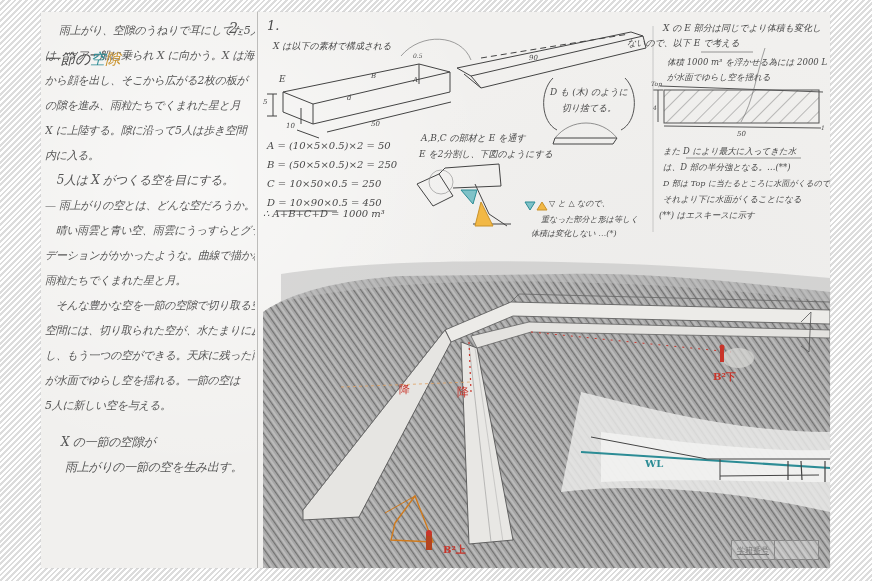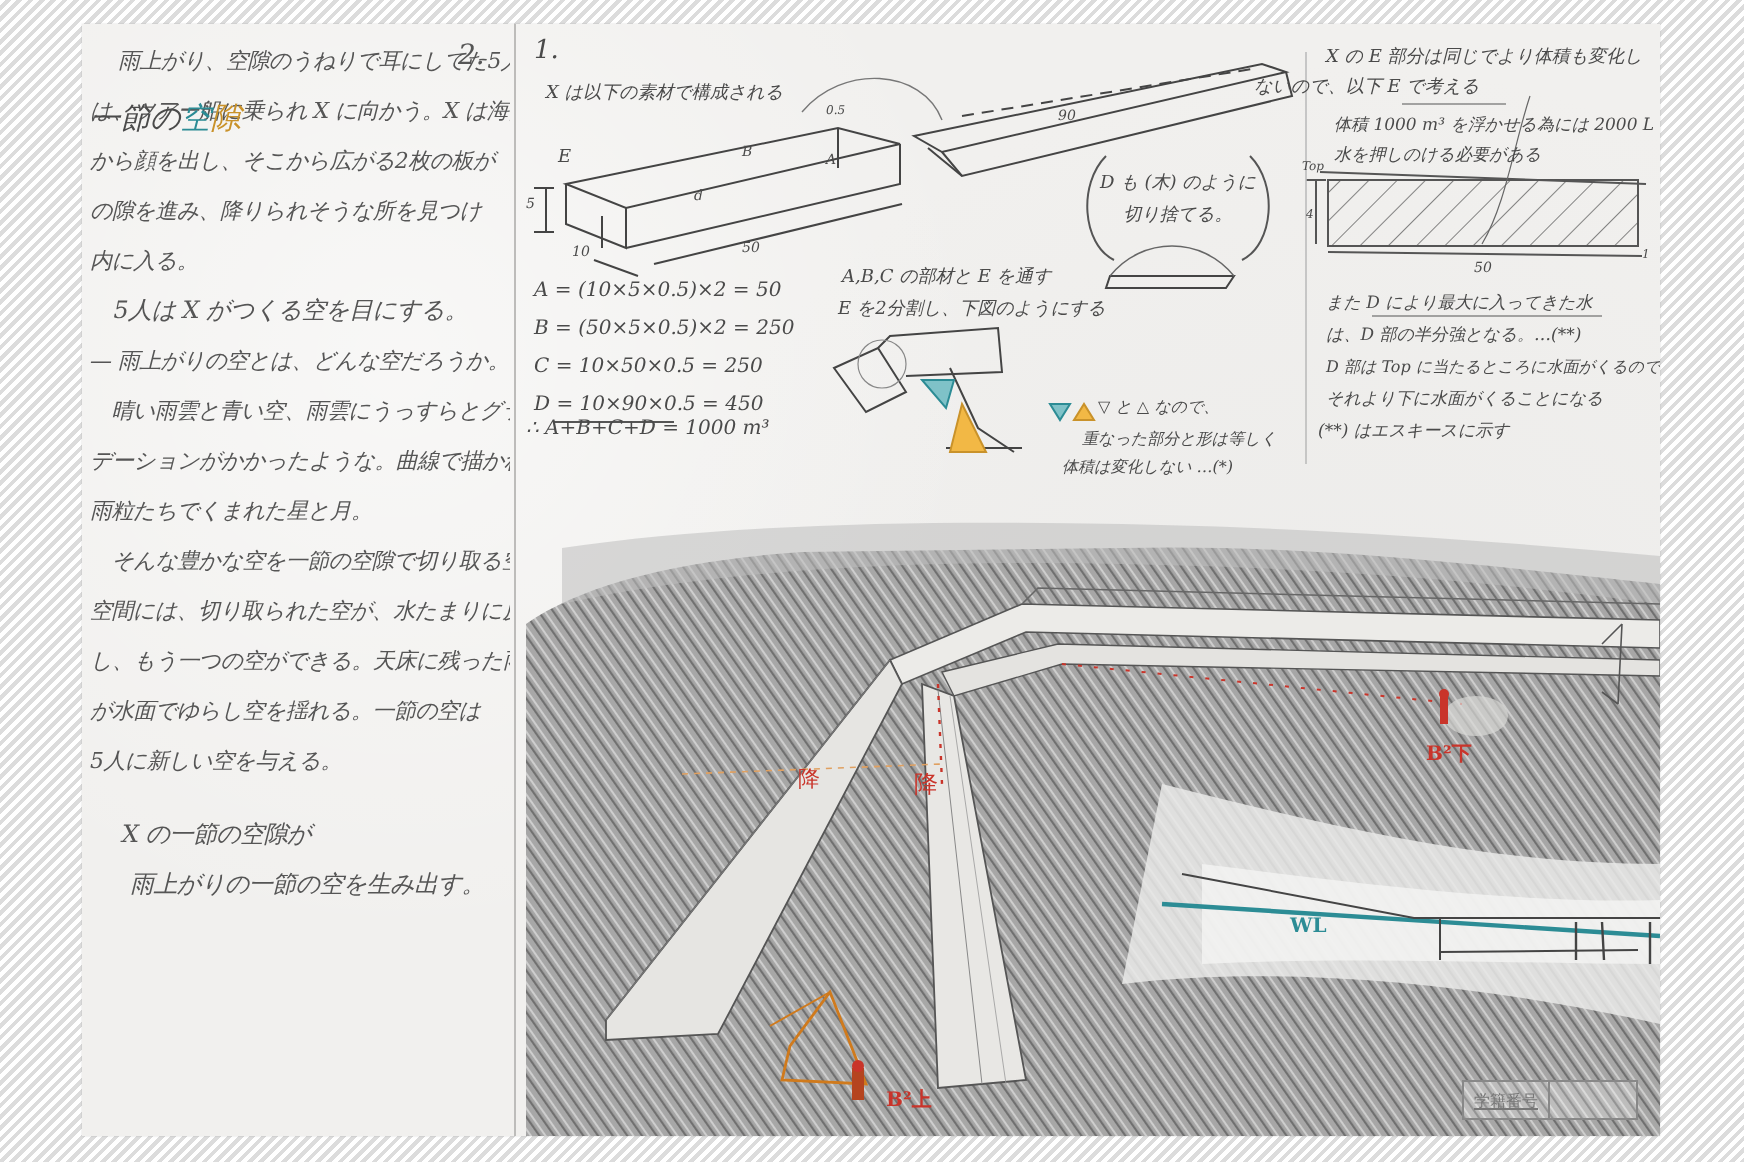--- a/index.html
+++ b/index.html
@@ -50,21 +50,22 @@
 
   <div class="fold-line"></div>
 
   <div class="left-col">
     <div class="title-row hand">
       <span>一節の</span><span class="teal">空</span><span class="gold">隙</span>
     </div>
     <div class="line hand" style="position:static;padding-left:14px;">雨上がり、空隙のうねりで耳にしてた5人</div>
     <div class="line hand" style="position:static;">は、ツアー船に乗られ X に向かう。X は海面</div>
     <div class="line hand" style="position:static;">から顔を出し、そこから広がる2枚の板が</div>
-    <div class="line hand" style="position:static;">の隙を進み、降りられそうな所を見つけ</div>
+    <div class="line hand" style="position:static;">の隙を進み、雨粒たちでくまれた星と月</div>
+    <div class="line hand" style="position:static;">X に上陸する。隙に沿って5人は歩き空間</div>
     <div class="line hand" style="position:static;">内に入る。</div>
     <div class="line hand" style="position:static;font-size:12px;">　5人は X がつくる空を目にする。</div>
     <div class="line hand" style="position:static;">— 雨上がりの空とは、どんな空だろうか。</div>
     <div class="line hand" style="position:static;">　晴い雨雲と青い空、雨雲にうっすらとグラ</div>
     <div class="line hand" style="position:static;">デーションがかかったような。曲線で描かれた虹</div>
     <div class="line hand" style="position:static;">雨粒たちでくまれた星と月。</div>
     <div class="line hand" style="position:static;">　そんな豊かな空を一節の空隙で切り取る空</div>
     <div class="line hand" style="position:static;">空間には、切り取られた空が、水たまりに反射</div>
     <div class="line hand" style="position:static;">し、もう一つの空ができる。天床に残った雨水</div>
     <div class="line hand" style="position:static;">が水面でゆらし空を揺れる。一節の空は</div>
@@ -211,21 +212,21 @@
   <div class="hand" style="left:508px;top:72px;font-size:9px;width:80px;white-space:normal;line-height:16px;text-align:center;">D も (木) のように切り捨てる。</div>
   <div class="hand" style="left:380px;top:120px;font-size:9px;">A,B,C の部材と E を通す</div>
   <div class="hand" style="left:378px;top:136px;font-size:9px;">E を2分割し、下図のようにする</div>
   <div class="hand" style="left:508px;top:186px;font-size:8px;">▽ と △ なので、</div>
   <div class="hand" style="left:500px;top:202px;font-size:8px;">重なった部分と形は等しく</div>
   <div class="hand" style="left:490px;top:216px;font-size:8px;">体積は変化しない …(*)</div>
 
   <div class="hand" style="left:622px;top:10px;font-size:9px;">X の E 部分は同じでより体積も変化し</div>
   <div class="hand" style="left:586px;top:25px;font-size:9px;">ないので、以下 E で考える</div>
   <div class="hand" style="left:626px;top:45px;font-size:8.5px;">体積 1000 m³ を浮かせる為には 2000 L の</div>
-  <div class="hand" style="left:626px;top:60px;font-size:8.5px;">水を押しのける必要がある</div>
+  <div class="hand" style="left:626px;top:60px;font-size:8.5px;">が水面でゆらし空を揺れる</div>
   <div class="hand" style="left:610px;top:68px;font-size:6px;">Top</div>
   <div class="hand" style="left:612px;top:92px;font-size:6px;">4</div>
   <div class="hand" style="left:780px;top:112px;font-size:6px;">1</div>
   <div class="hand" style="left:696px;top:118px;font-size:7px;">50</div>
   <div class="hand" style="left:622px;top:134px;font-size:8.5px;">また D により最大に入ってきた水</div>
   <div class="hand" style="left:622px;top:150px;font-size:8.5px;">は、D 部の半分強となる。…(**)</div>
   <div class="hand" style="left:622px;top:166px;font-size:8px;">D 部は Top に当たるところに水面がくるので</div>
   <div class="hand" style="left:622px;top:182px;font-size:8.5px;">それより下に水面がくることになる</div>
   <div class="hand" style="left:618px;top:198px;font-size:8.5px;">(**) はエスキースに示す</div>
 

